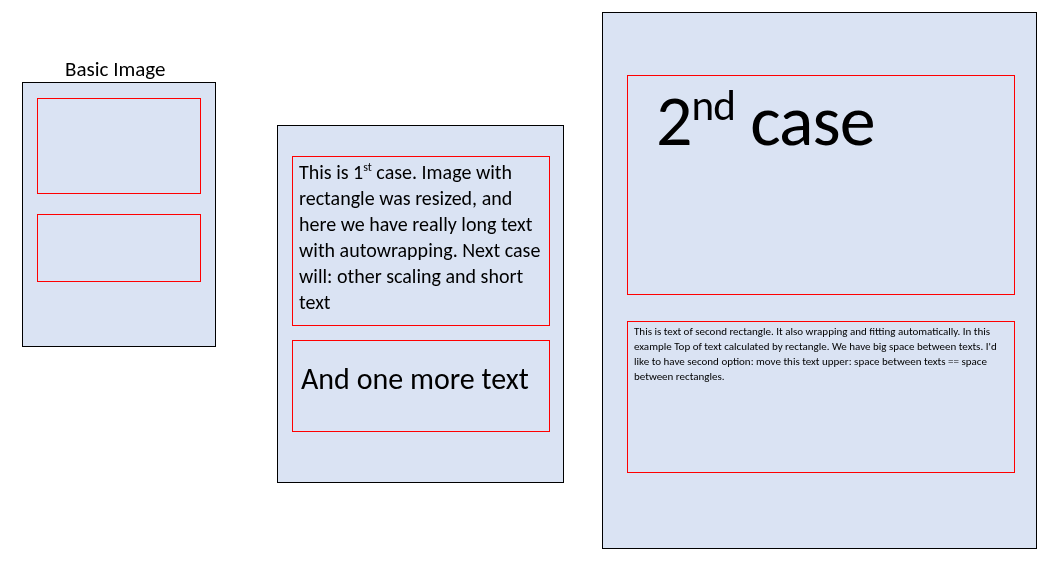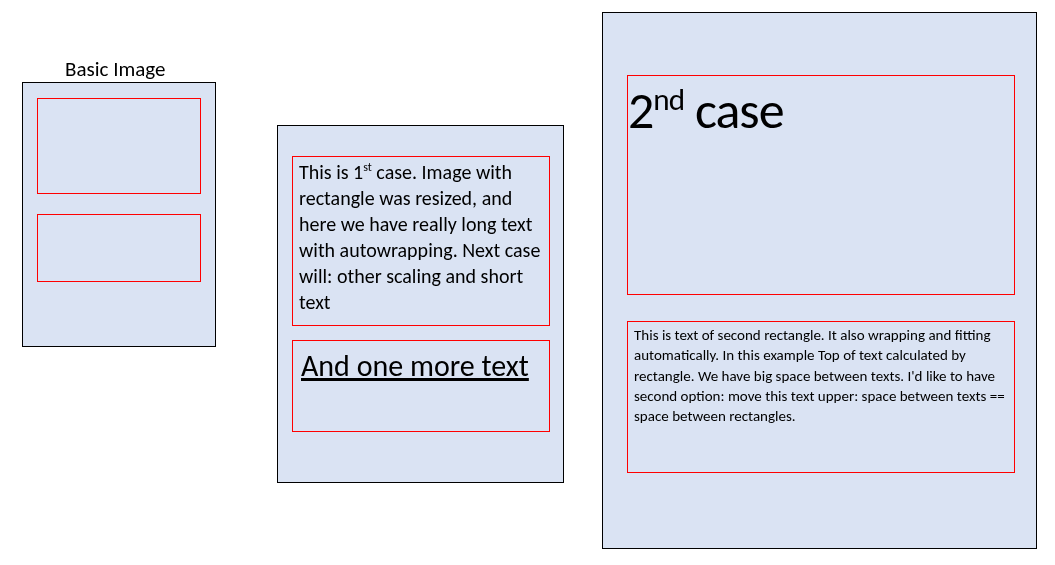--- a/index.html
+++ b/index.html
@@ -30,32 +30,31 @@
     .case1-text1 {
       font-size: 20px;
       color: #000;
       line-height: 1.3;
       padding: 2px 6px;
     }
     .case1-text2 {
       font-size: 30px;
       color: #000;
       line-height: 1.25;
-      padding: 6px 8px;
-      text-decoration: underline;
+      padding: 19px 8px;
     }
     .case2-text1 {
-      font-size: 52px;
+      font-size: 72px;
       color: #000;
       line-height: 1.0;
-      padding: 8px 12px 0 0;
+      padding: 8px 12px 0 28px;
       letter-spacing: -1px;
     }
     .case2-text2 {
-      font-size: 15px;
+      font-size: 11px;
       color: #000;
       line-height: 1.35;
       padding: 3px 6px;
     }
     sup {
       font-size: 0.6em;
       vertical-align: super;
       line-height: 0;
     }
   </style>

